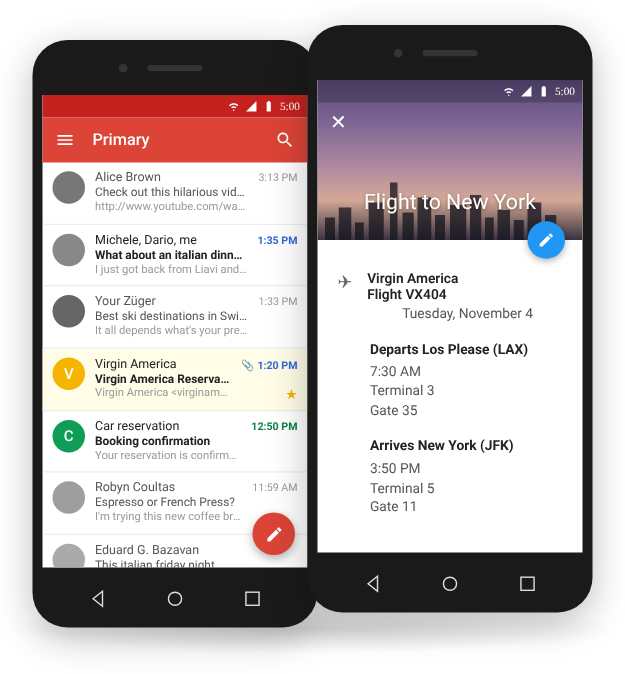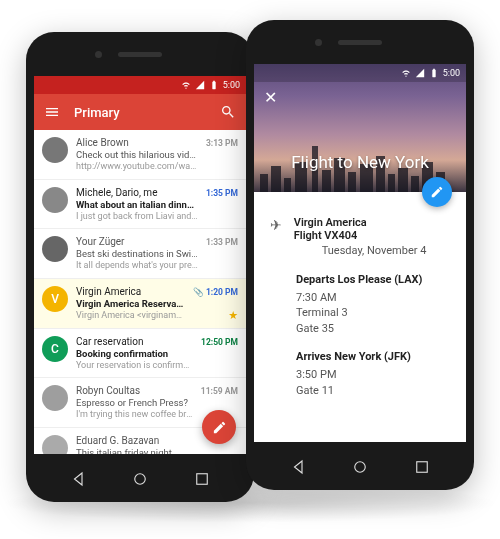--- a/index.html
+++ b/index.html
@@ -47,20 +47,21 @@
   
   .statusbar {
     height: 18px;
     display: flex;
     justify-content: flex-end;
     align-items: center;
     gap: 4px;
     padding: 0 6px;
     font-size: 9px;
     color: #fff;
+    font-family: Liberation Serif, serif;
   }
   .statusbar.red { background: #c5221f; }
   .statusbar.purple { background: rgba(0,0,0,0.2); position:absolute; top:0; left:0; right:0; z-index:3;}
   .sb-icon { width:10px; height:10px; display:inline-block; }
   
   .gmail-header {
     background: #db4437;
     color: #fff;
     height: 36px;
     display: flex;
@@ -87,21 +88,21 @@
     flex-shrink: 0;
     display:flex; align-items:center; justify-content:center;
     color:#fff; font-size:12px; font-weight:500;
   }
   .email-content { flex: 1; min-width: 0; }
   .sender { color:#555; font-size:10px; line-height:1.2; }
   .sender.unread { color:#222; font-weight:400; }
   .subject { color:#555; font-size:9.5px; line-height:1.25; white-space:nowrap; overflow:hidden; text-overflow:ellipsis;}
   .subject.unread { color:#222; font-weight:700; }
   .snippet { color:#999; font-size:9px; line-height:1.2; white-space:nowrap; overflow:hidden; text-overflow:ellipsis;}
-  .time { color:#999; font-size:8.5px; flex-shrink:0; padding-top:1px; text-align:right;font-weight:bold;}
+  .time { color:#999; font-size:8.5px; flex-shrink:0; padding-top:1px; text-align:right;}
   .time.unread { color:#3367d6; font-weight:700;}
   .time.green { color:#0b8043; font-weight:700;}
   .star { position:absolute; right:8px; bottom:6px; color:#f4b400; font-size:11px;}
   .fab {
     position:absolute; right:10px; bottom:10px;
     width:34px; height:34px; border-radius:50%;
     background:#db4437; color:#fff;
     display:flex; align-items:center; justify-content:center;
     box-shadow: 0 3px 8px rgba(0,0,0,0.3);
   }
@@ -326,20 +327,21 @@
         </div>
         <div class="section">
           <div class="head">Departs Los Please (LAX)</div>
           <div class="line">7:30 AM</div>
           <div class="line">Terminal 3</div>
           <div class="line">Gate 35</div>
         </div>
         <div class="section">
           <div class="head">Arrives New York (JFK)</div>
           <div class="line">3:50 PM</div>
+          <div class="line">Terminal 5</div>
           <div class="line">Gate 11</div>
         </div>
       </div>
     </div>
     <div class="navbar">
       <svg class="nav-btn" viewBox="0 0 24 24" fill="none" stroke="#fff" stroke-width="1.5">
           <path d="M16 4 L6 12 L16 20 Z"></path>
         </svg>
       <svg class="nav-btn" viewBox="0 0 24 24" fill="none" stroke="#fff" stroke-width="1.5">
           <circle cx="12" cy="12" r="7"></circle>

